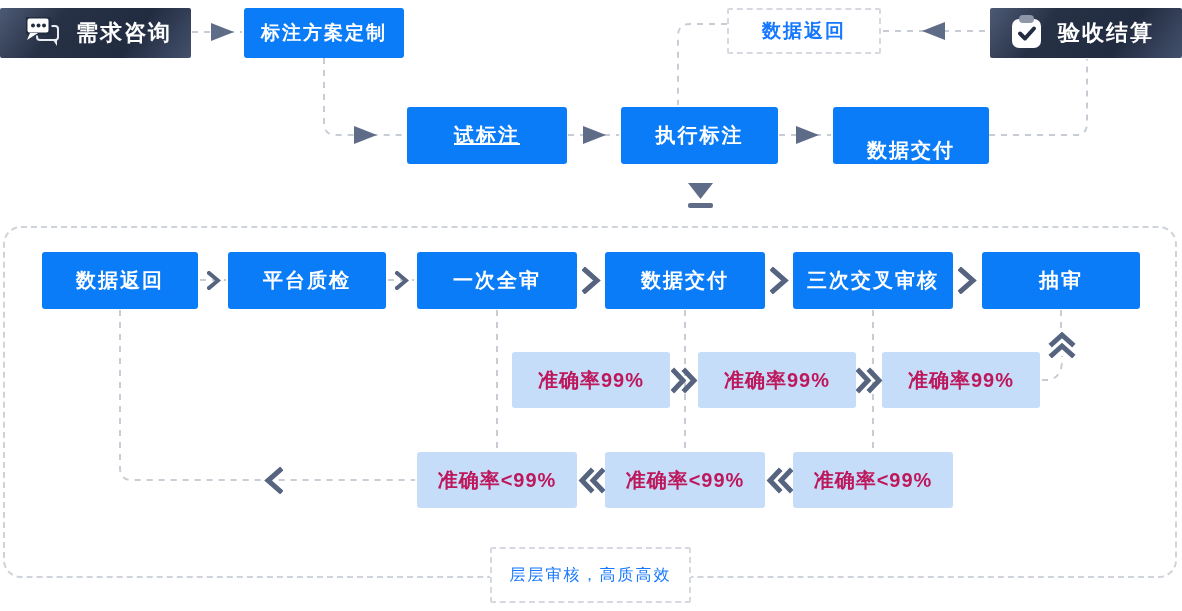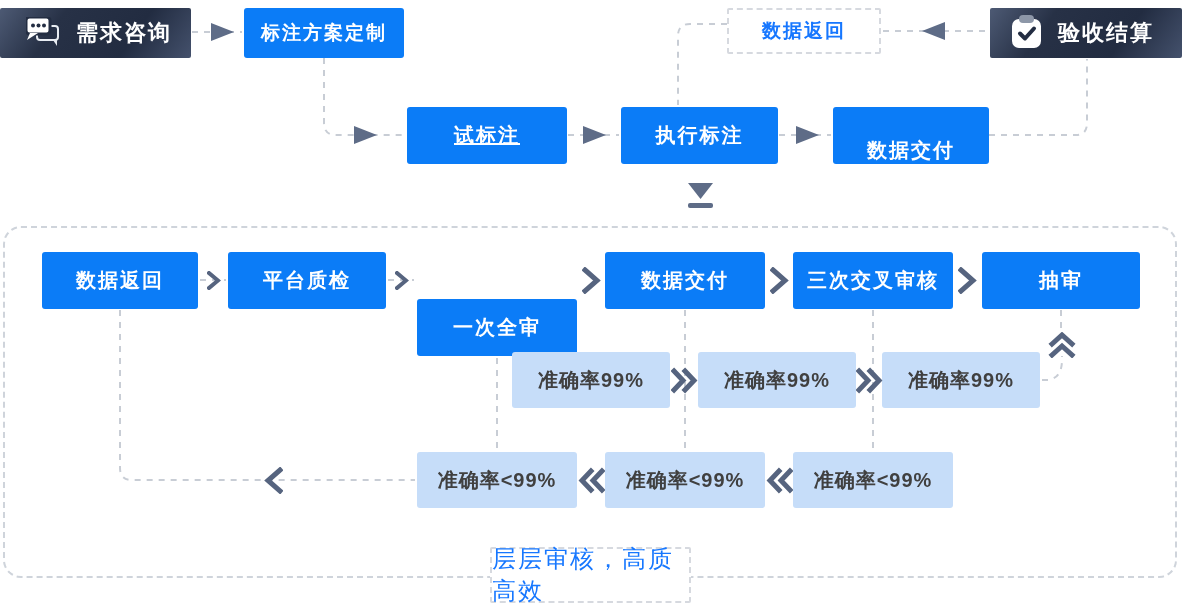--- a/index.html
+++ b/index.html
@@ -13,21 +13,21 @@
   .box-dark{
     background:linear-gradient(125deg,#4d5a74 0%,#273146 30%,#222c41 68%,#44516c 100%);
     color:#ffffff;font-size:22px;font-weight:700;letter-spacing:2px;border-radius:2px;
     justify-content:flex-start;gap:14px;
   }
   .box-blue{
     background:#0b7cf7;color:#ffffff;font-size:20px;font-weight:700;
     letter-spacing:2px;border-radius:3px;
   }
   .box-light{
-    background:#c6ddf9;color:#404040;font-size:20px;font-weight:700;
+    background:#c6ddf9;color:#be185d;font-size:20px;font-weight:700;
     letter-spacing:1px;border-radius:3px;
   }
   .box-dashed{
     background:#ffffff;border:2px dashed #d6d9df;color:#1677ff;
     font-size:19px;font-weight:500;letter-spacing:2px;border-radius:2px;
   }
   .big-container{
     position:absolute;left:3px;top:226px;width:1174px;height:352px;
     border:2px dashed #cfd4db;border-radius:18px;box-sizing:border-box;z-index:0;
   }
@@ -120,21 +120,21 @@
       <rect x="1" y="21" width="25" height="5" rx="2" fill="#5e6c87"></rect>
     </svg>
   </span>
 
   <div class="node box-blue" style="left:42px;top:252px;width:156px;height:57px;">
     <span>数据返回</span>
   </div>
   <div class="node box-blue" style="left:228px;top:252px;width:158px;height:57px;">
     <span>平台质检</span>
   </div>
-  <div class="node box-blue" style="left:417px;top:252px;width:160px;height:57px;margin-top:47px;">
+  <div class="node box-blue" style="left:417px;top:252px;width:160px;height:57px;">
     <span>一次全审</span>
   </div>
   <div class="node box-blue" style="left:605px;top:252px;width:160px;height:57px;">
     <span>数据交付</span>
   </div>
   <div class="node box-blue" style="left:793px;top:252px;width:160px;height:57px;">
     <span>三次交叉审核</span>
   </div>
   <div class="node box-blue" style="left:982px;top:252px;width:158px;height:57px;">
     <span>抽审</span>
@@ -228,17 +228,17 @@
         </g>
       </svg>
   </span>
 
   <span class="chev" style="left:264px;top:467px;">
     <svg width="19" height="27" viewBox="0 0 19 27">
         <polyline points="16,3 4,13.5 16,24" fill="none" stroke="#56647f" stroke-width="5" stroke-linecap="square"></polyline>
       </svg>
   </span>
 
-  <div class="node box-dashed" style="left:490px;top:547px;width:201px;height:56px;z-index:4;font-size:24px;">
+  <div class="node box-dashed" style="left:490px;top:547px;width:201px;height:56px;z-index:4;font-size:16px;">
     <span>层层审核，高质高效</span>
   </div>
 
 </div>
 
 </body></html>

